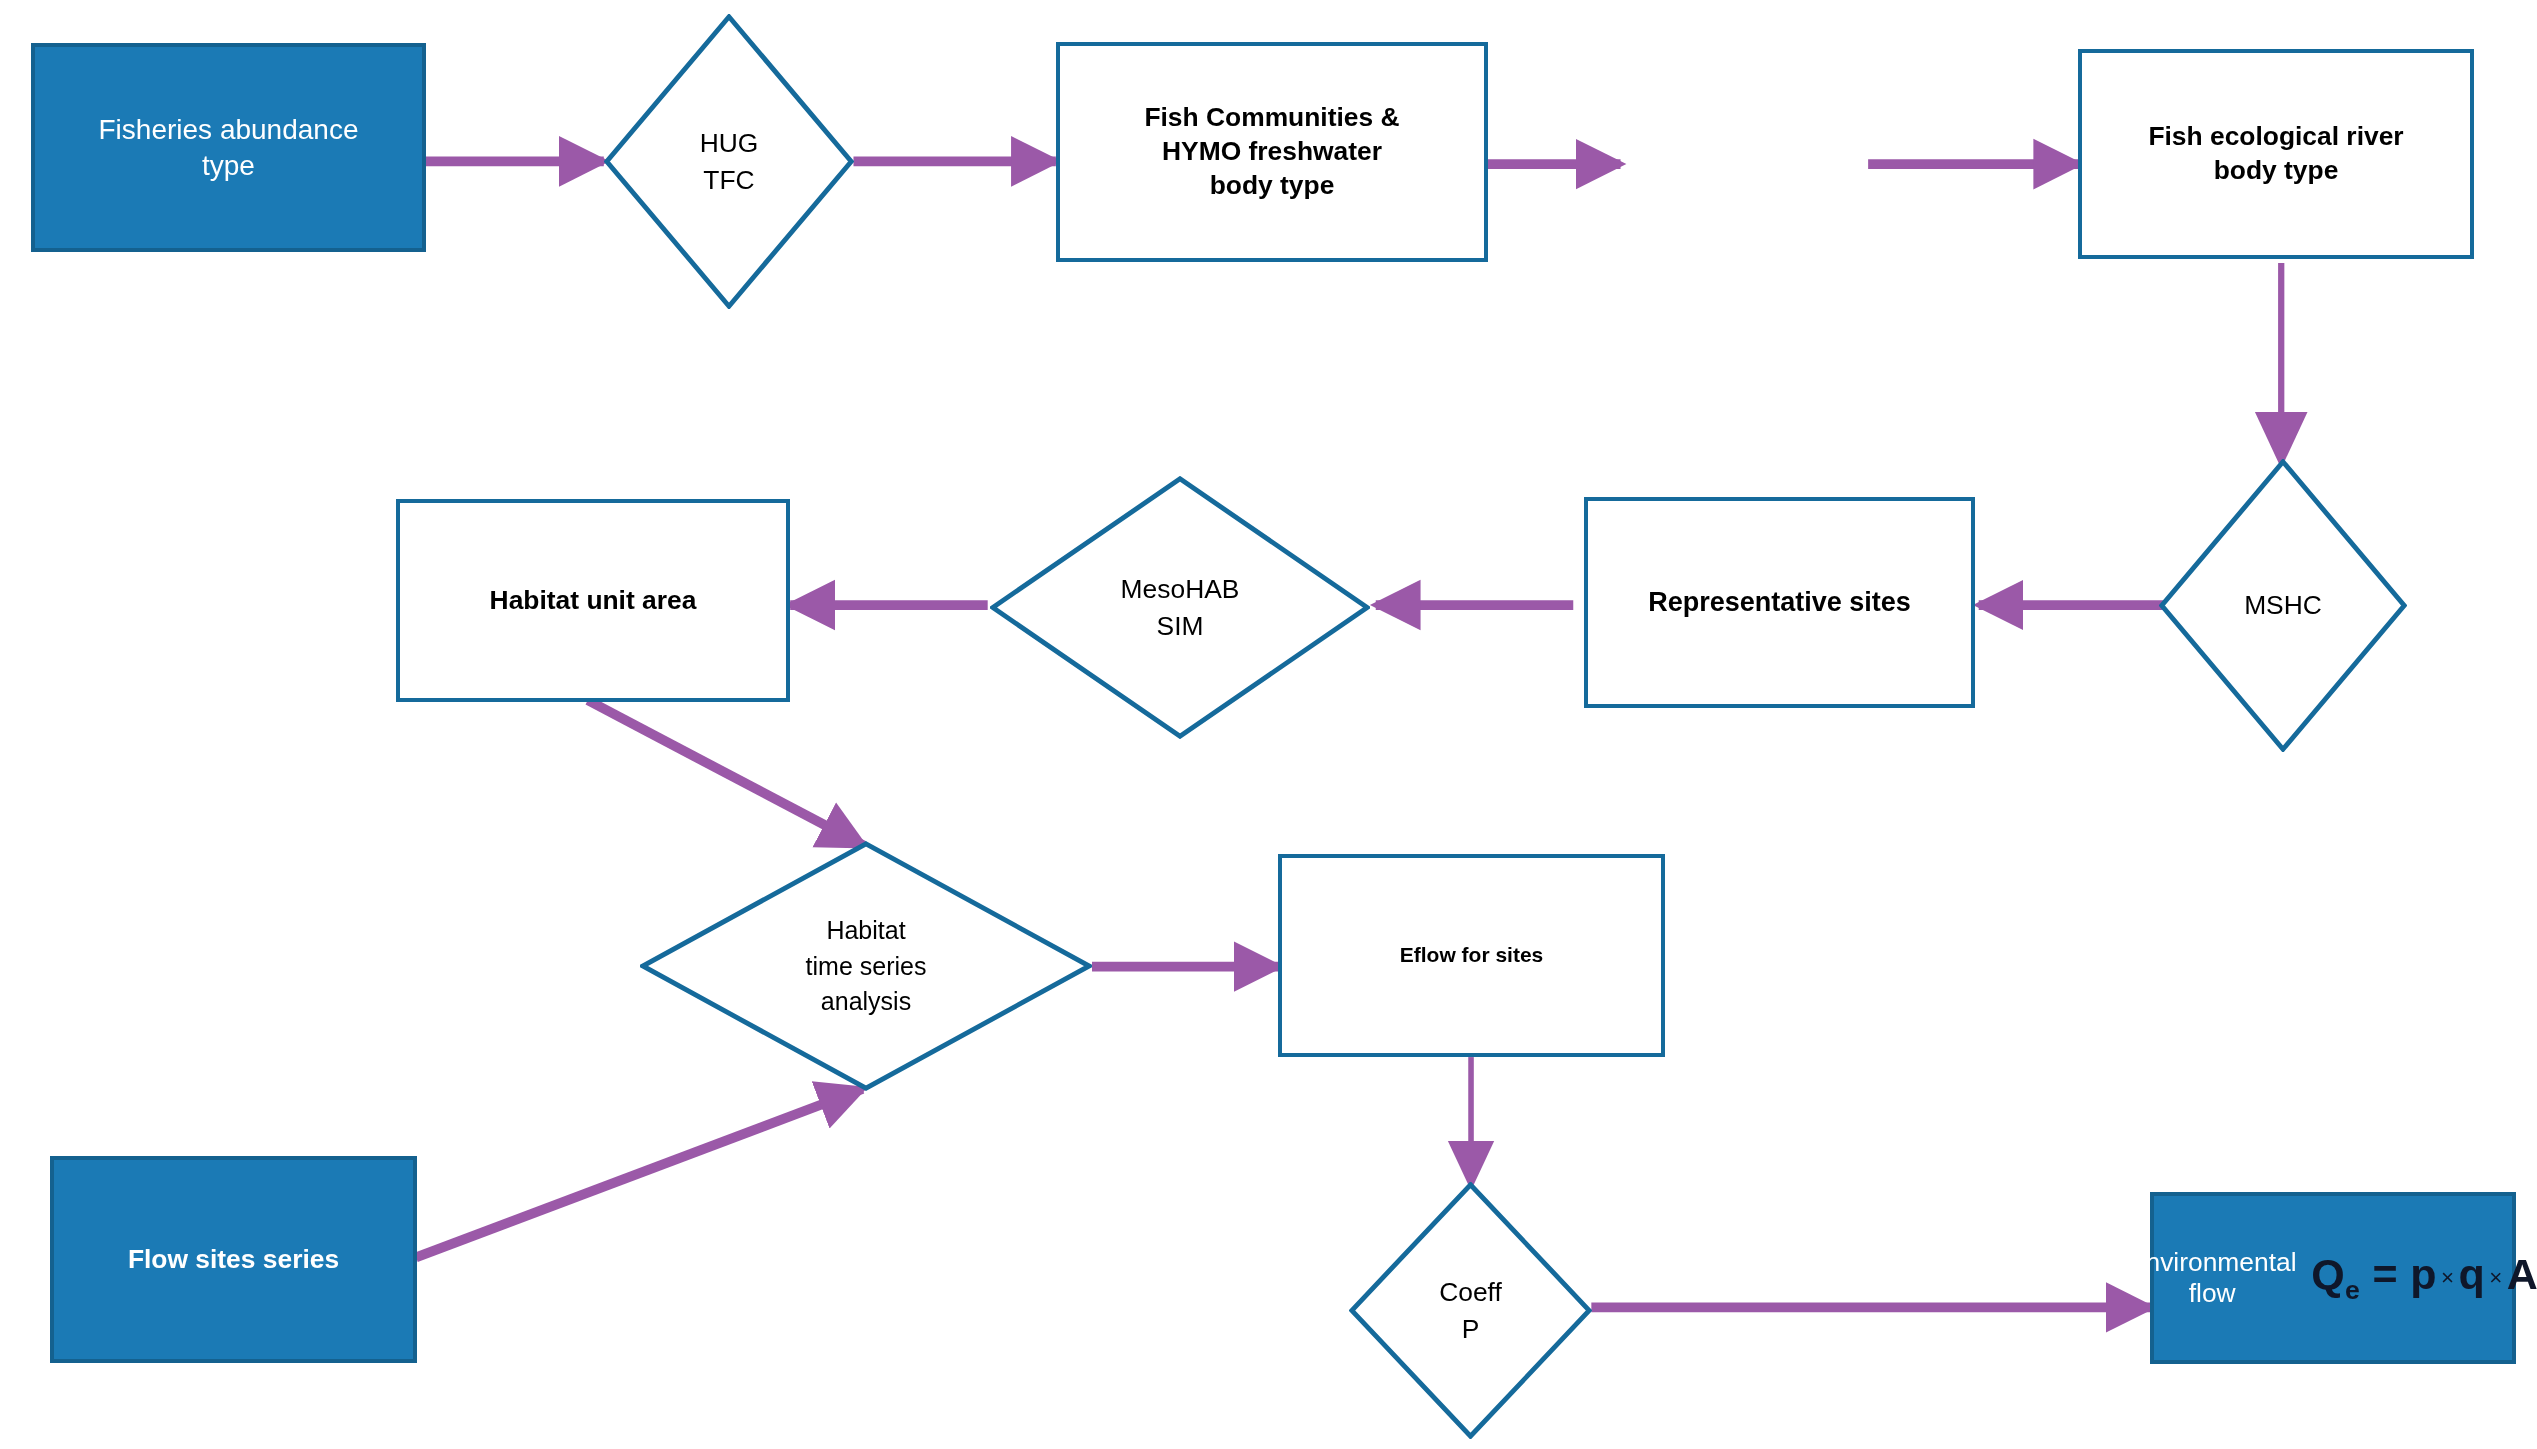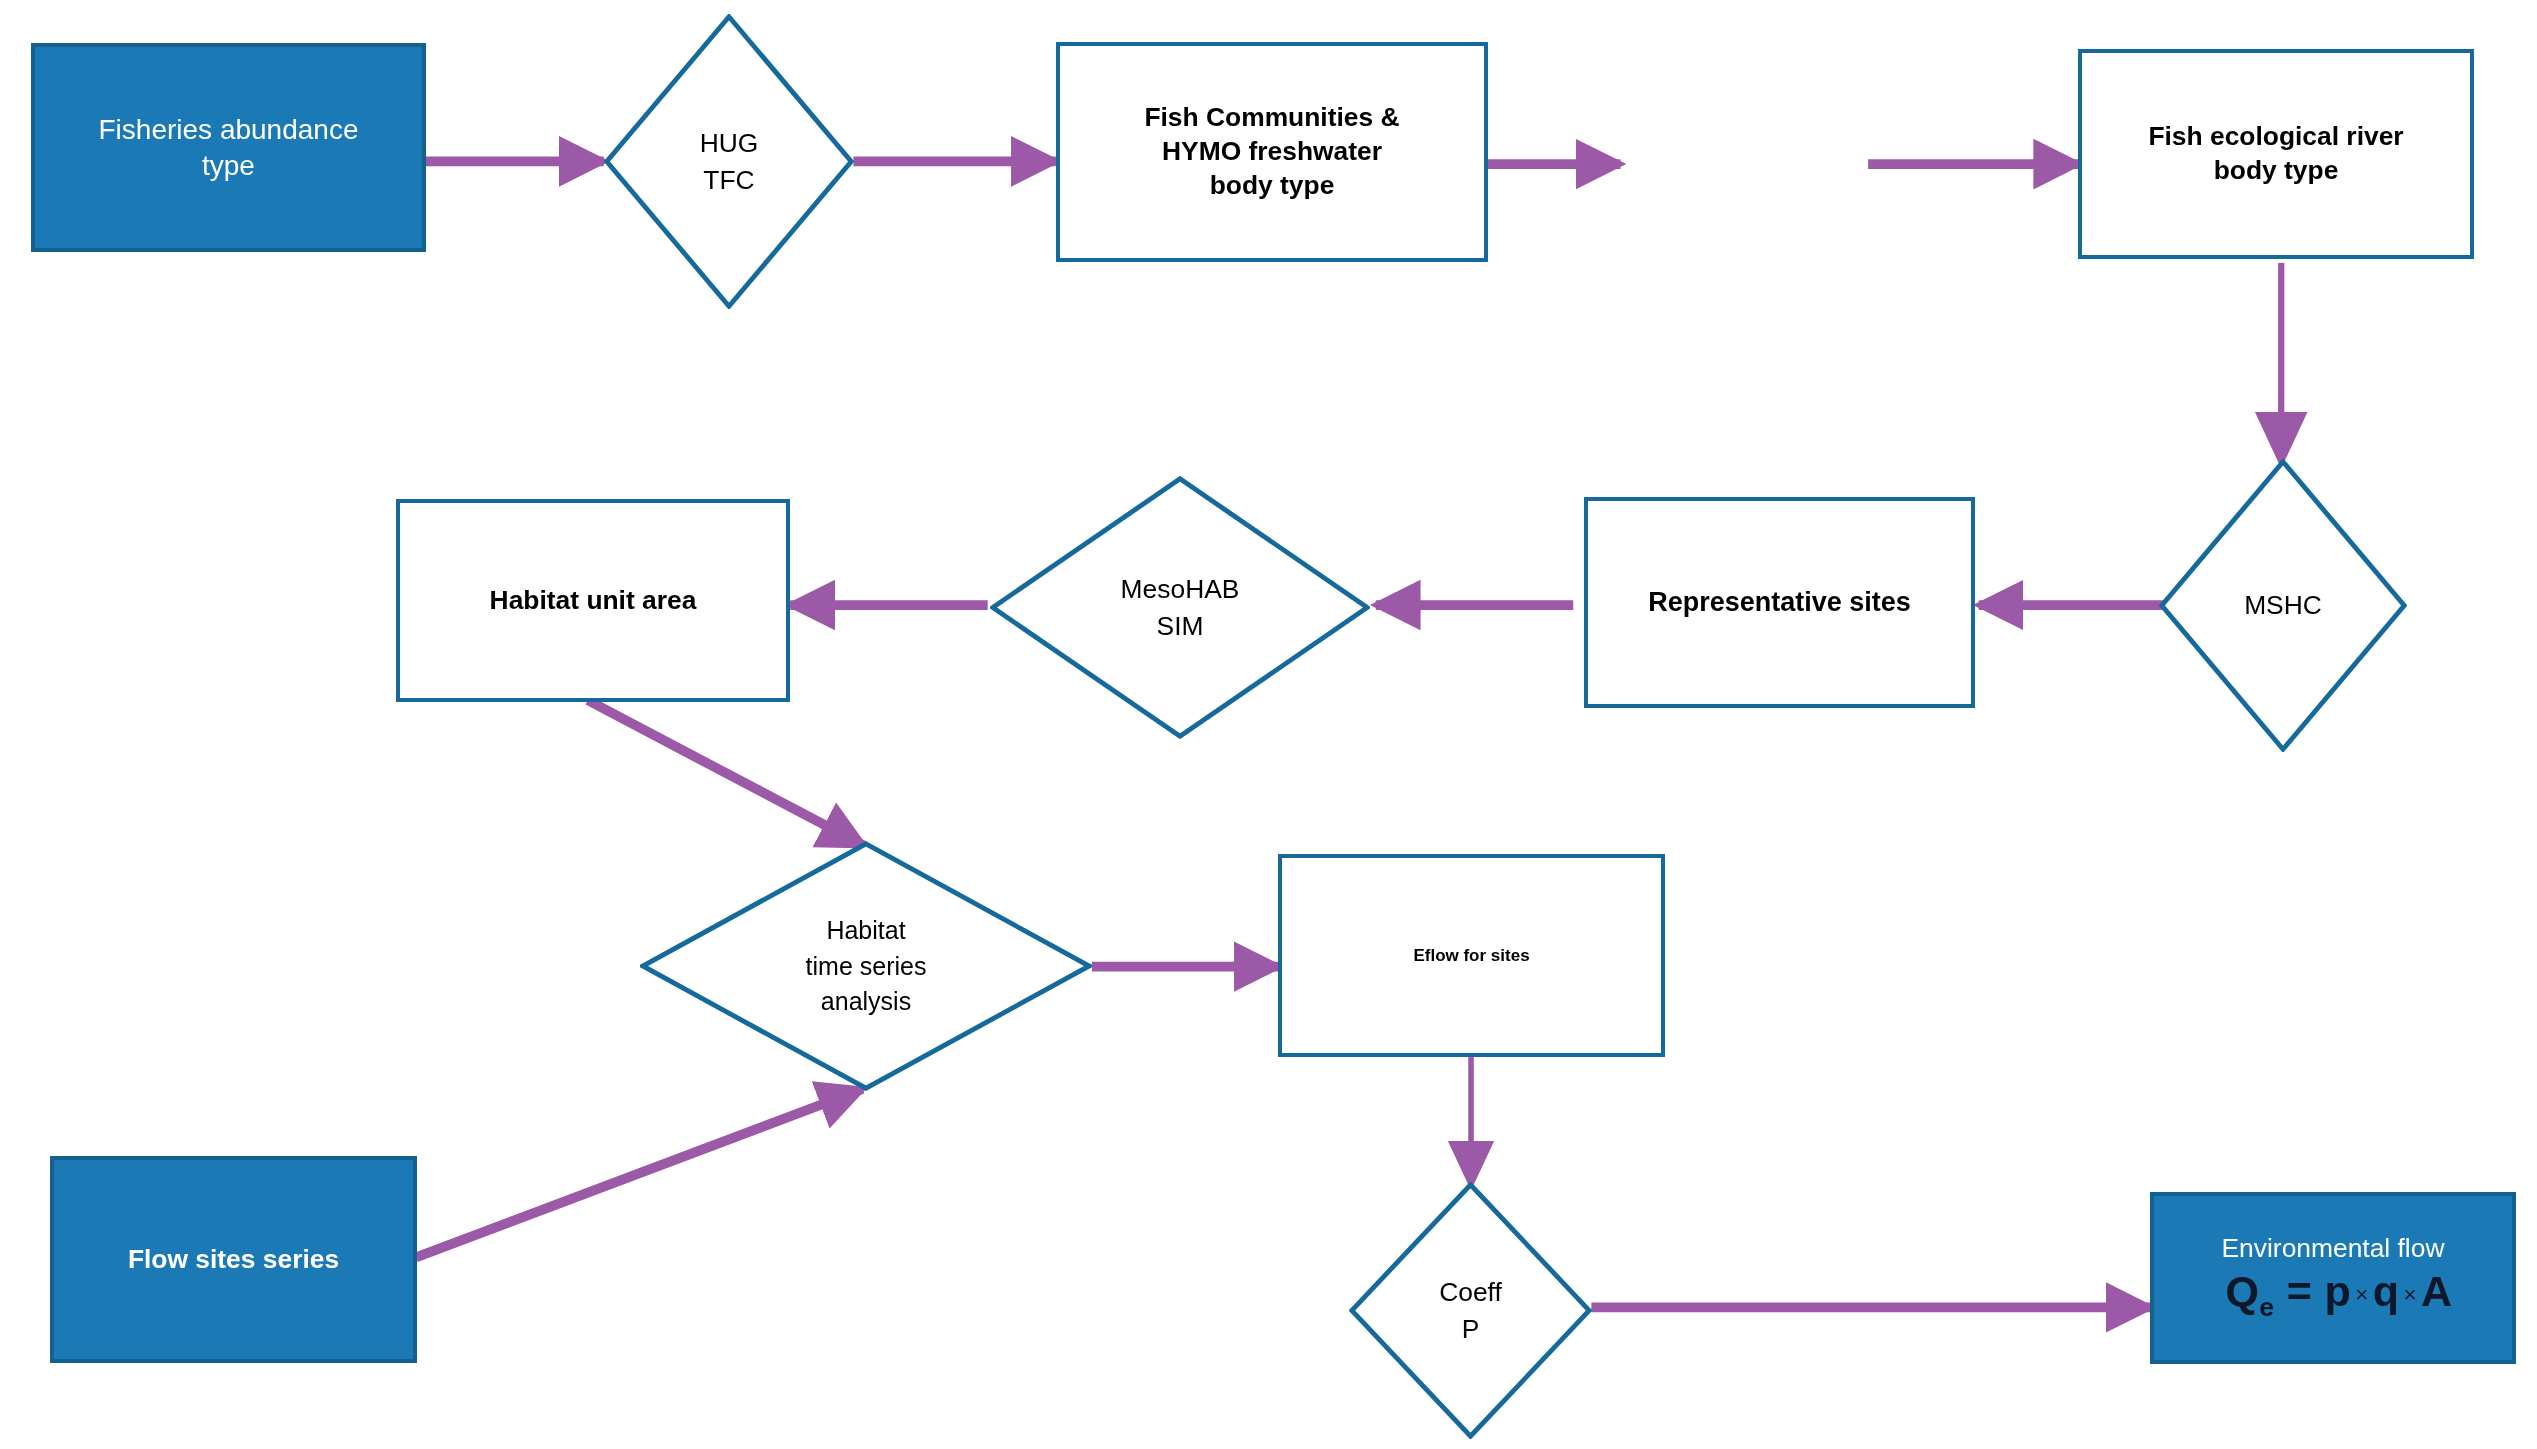--- a/index.html
+++ b/index.html
@@ -187,34 +187,34 @@
   <div class="diamond" style="left:640px; top:841px; width:452px; height:250px;">
     <svg viewBox="0 0 650 360" preserveAspectRatio="none">
       <polygon points="325,4 646,180 325,356 4,180" fill="#ffffff" stroke="#156a9b" stroke-width="7"></polygon>
     </svg>
     <span class="label" style="font-size:25px;">Habitat
 time series
 analysis</span>
   </div>
 
   <div class="node rect" style="left:1278px; top:854px; width:387px; height:203px;">
-    <span class="label bold" style="font-size:17px;">Eflow for sites</span>
+    <span class="label bold" style="font-size:21px;">Eflow for sites</span>
   </div>
 
   <div class="node rect filled" style="left:50px; top:1156px; width:367px; height:207px;">
     <span class="label bold" style="font-size:26.4px;">Flow sites series</span>
   </div>
 
   <div class="diamond" style="left:1349px; top:1182px; width:243px; height:257px;">
     <svg viewBox="0 0 350 370" preserveAspectRatio="none">
       <polygon points="175,4 346,185 175,366 4,185" fill="#ffffff" stroke="#156a9b" stroke-width="7"></polygon>
     </svg>
     <span class="label" style="font-size:26.4px;">Coeff
 P</span>
   </div>
 
-  <div class="node rect filled" style="left:2150px; top:1192px; width:366px; height:172px; flex-direction:column; gap:2.8px;">
+  <div class="node rect filled" style="left:2150px; top:1192px; width:366px; height:172px; flex-direction:row; gap:2.8px;">
     <span class="eq-line1" style="font-size:26.4px; color:#ffffff;">Environmental flow</span>
     <span class="eq-main" style="font-size:43px; color:#0f172a;margin-left:12px;"><span>Q</span><span class="eq-sub">e</span>&nbsp;<span>=</span>&nbsp;<span>p</span><span class="eq-times">×</span><span>q</span><span class="eq-times">×</span><span>A</span></span>
   </div>
 
 </div>
 
 
 </body></html>

